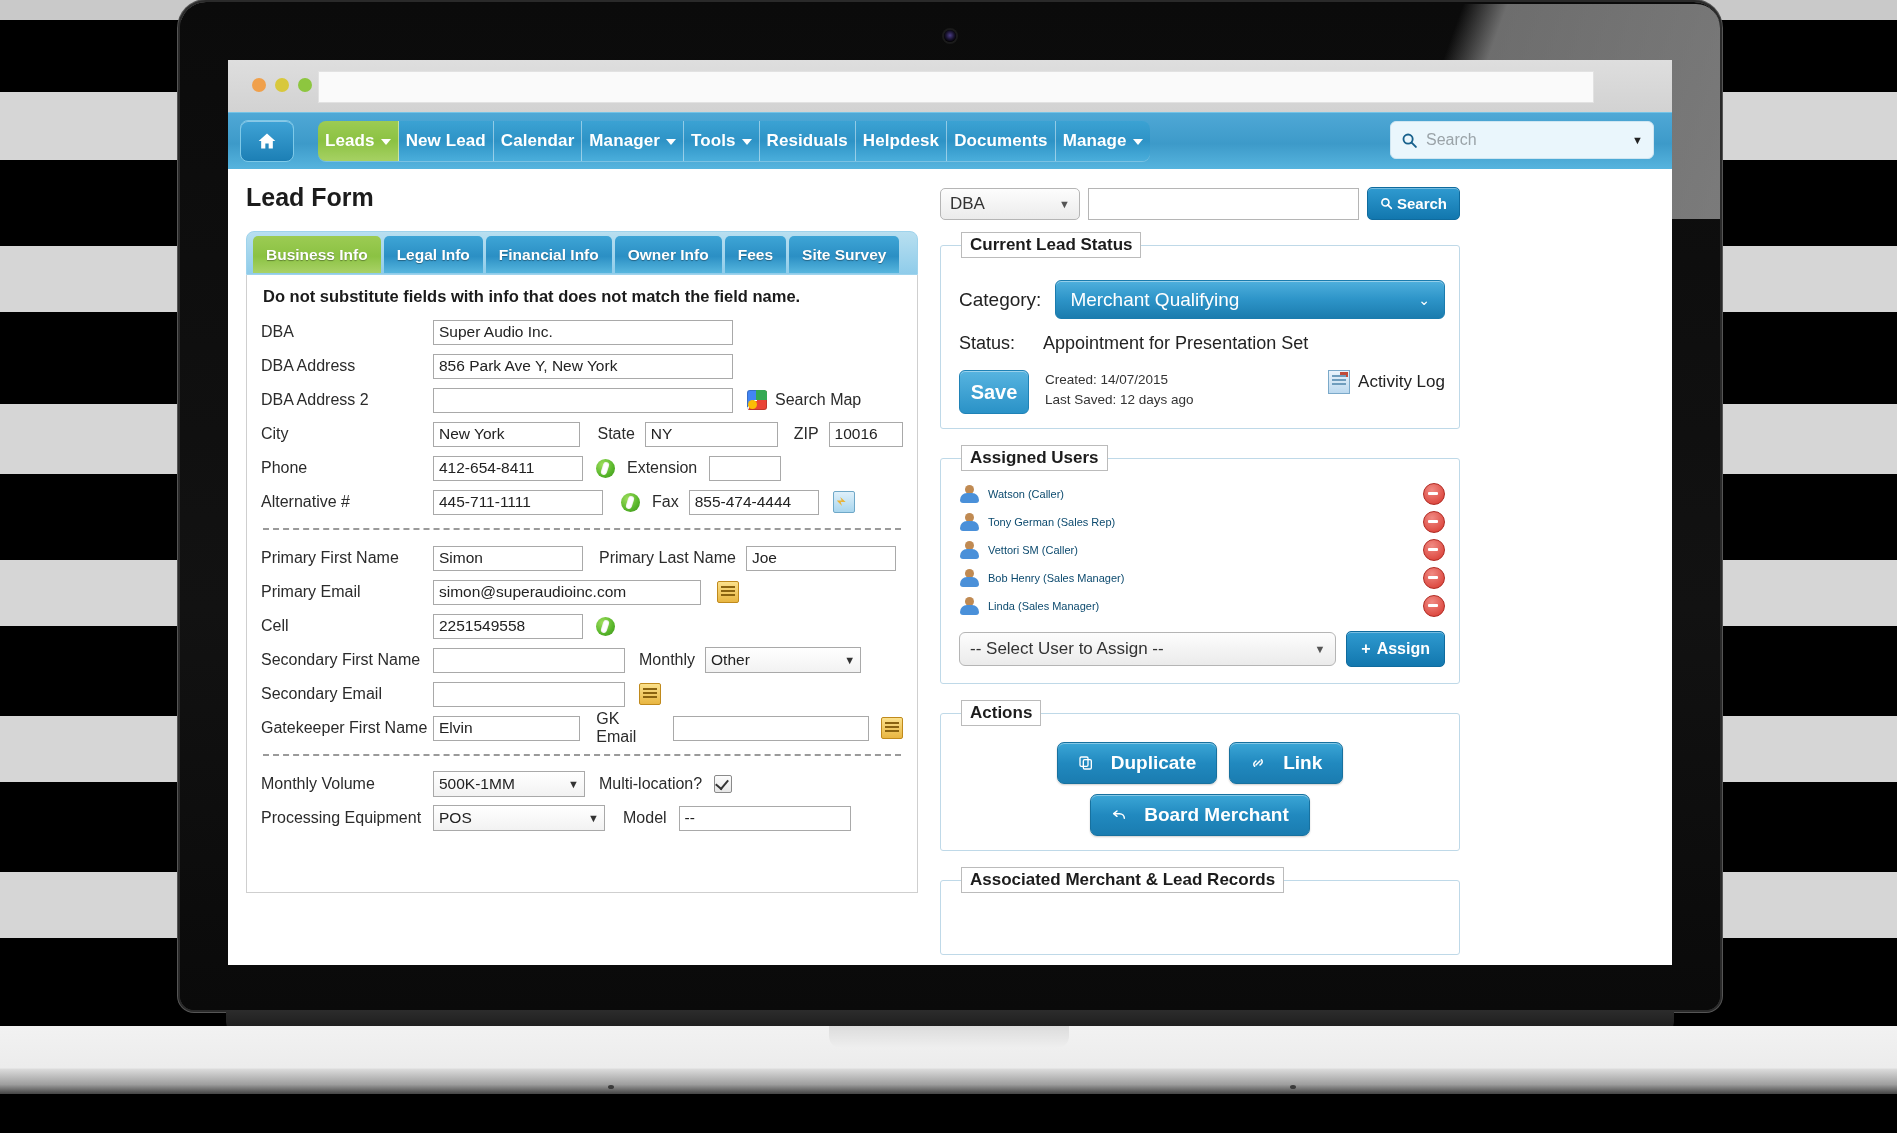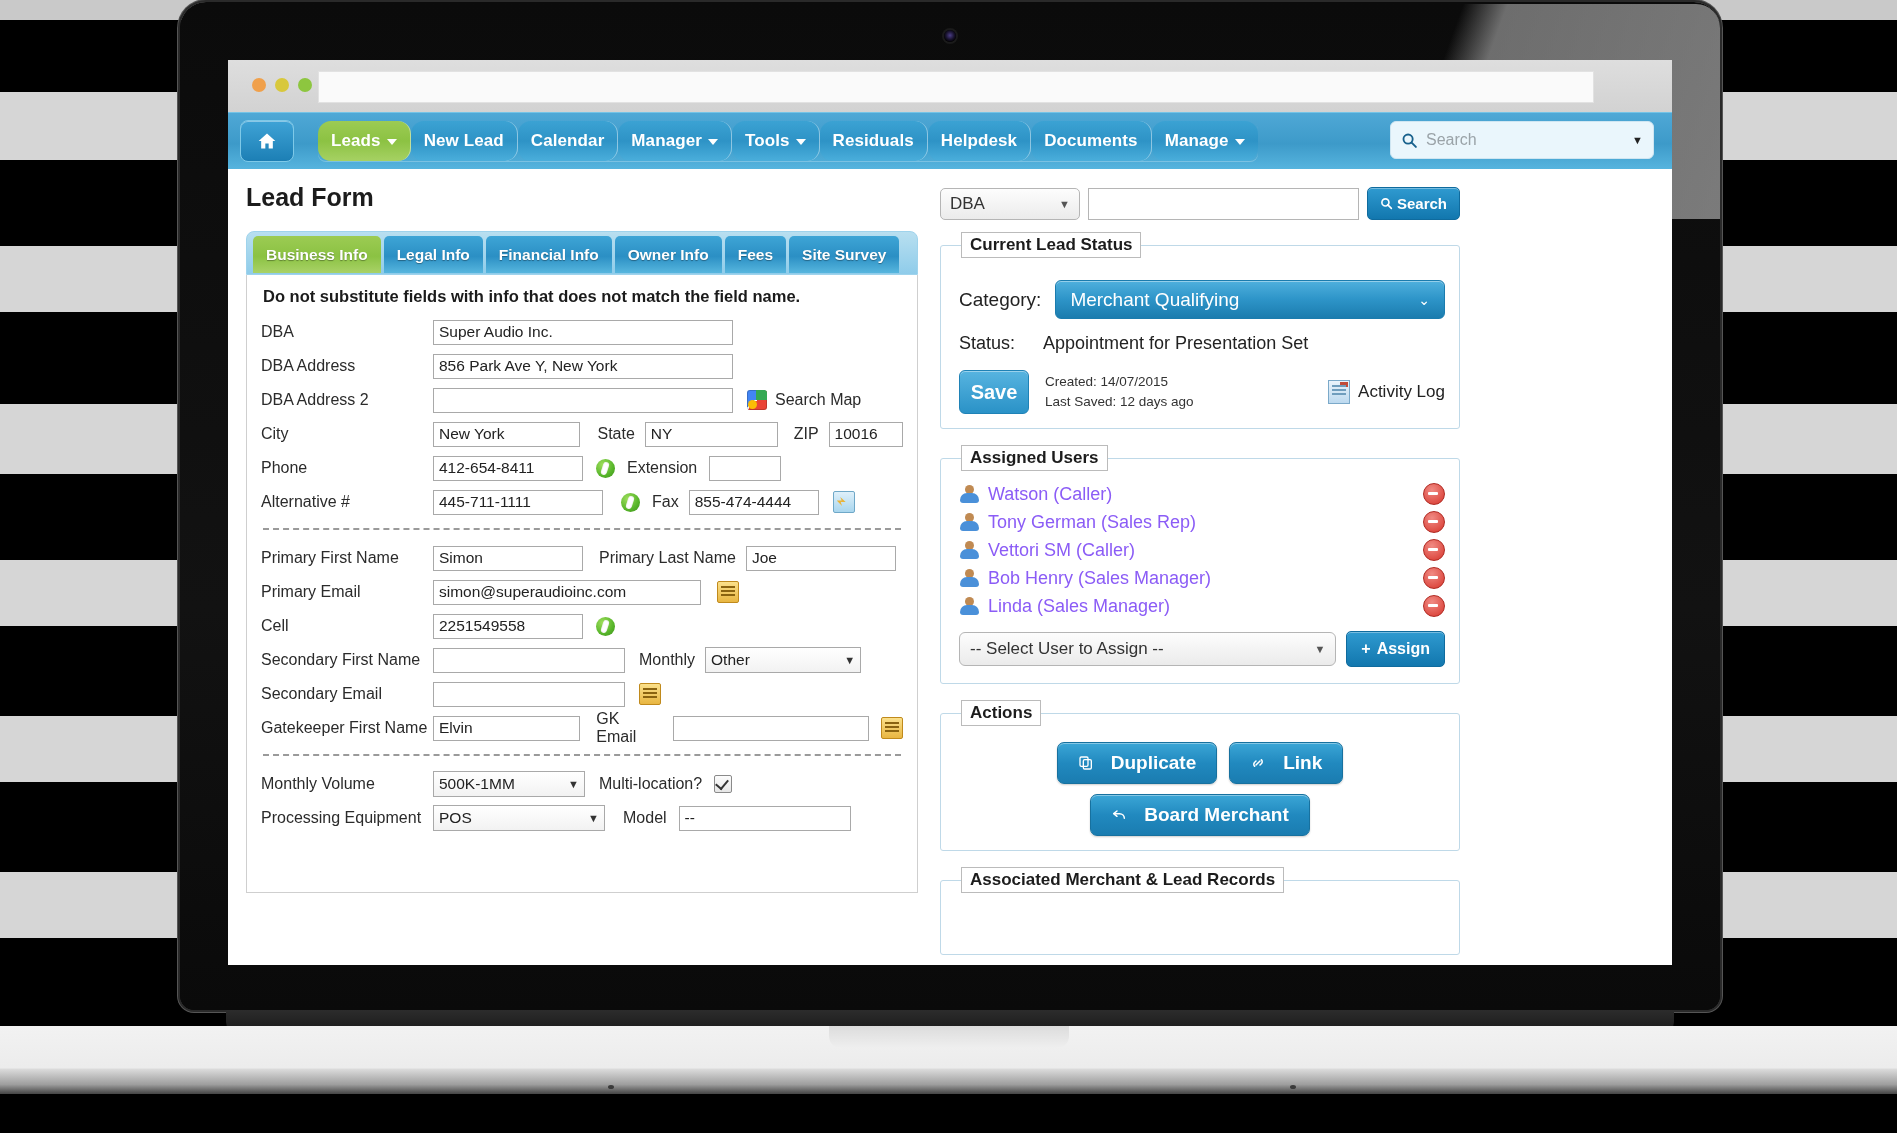--- a/index.html
+++ b/index.html
@@ -46,24 +46,24 @@
   .urlbar{position:absolute;left:90px;top:11px;right:78px;height:30px;background:#fafafa;border:1px solid #e2e2e2;}
 
   
   .navbar{height:56px;background:linear-gradient(180deg,#4fa8d6 0%,#3d9ac9 55%,#56b4de 100%);
           border-top:1px solid #74c3e6;position:relative;display:flex;align-items:center;padding-left:12px;}
   .homebtn{width:52px;height:40px;border-radius:8px;background:linear-gradient(180deg,#3fa3d6,#1c7fb5);
            border:1px solid #7ec9e8;display:flex;align-items:center;justify-content:center;
            box-shadow:inset 0 1px 0 rgba(255,255,255,.4);}
   .navgroup{display:flex;align-items:center;margin-left:24px;border-radius:8px;overflow:hidden;
             box-shadow:0 1px 0 rgba(255,255,255,.25);}
-  .navitem{padding:0 13px;height:40px;display:flex;align-items:center;gap:6px;color:#fff;
+  .navitem{padding:0 7px;height:40px;display:flex;align-items:center;gap:6px;color:#fff;
            font-size:17px;font-weight:bold;letter-spacing:.1px;
            background:linear-gradient(180deg,#3ba2d3 0%,#2e93c6 50%,#4aaedb 100%);
-           border-right:1px solid rgba(255,255,255,.45);border-radius:13px;}
+           border-right:1px solid rgba(255,255,255,.45);}
   .navitem:last-child{border-right:none;}
   .navitem.active{background:linear-gradient(180deg,#9ccb53 0%,#8cc243 50%,#a6d163 100%);}
   .caret{display:inline-block;width:0;height:0;border-left:5px solid transparent;border-right:5px solid transparent;border-top:6px solid #fff;margin-top:2px;}
   .navsearch{position:absolute;right:18px;top:8px;width:242px;height:36px;background:#eaf6fc;
              border:1px solid #cfe6f2;border-radius:6px;display:flex;align-items:center;padding:0 10px;gap:8px;}
   .navsearch .ph{color:#9aa3a8;font-size:16px;flex:1;}
 
   
   .page{position:relative;height:797px;background:#fff;padding-left:44px;}
   .pagetitle{position:absolute;left:18px;top:14px;font-size:25px;font-weight:bold;color:#1c1c1c;
@@ -126,36 +126,36 @@
      padding:2px 8px;margin-left:6px;}
   .catrow{display:flex;align-items:center;gap:14px;margin:10px 0 14px 4px;}
   .catlabel{font-size:19px;color:#222;}
   .catsel{flex:1;height:37px;border-radius:6px;display:flex;align-items:center;justify-content:space-between;
      padding:0 14px;color:#fff;font-size:19px;
      background:linear-gradient(180deg,#4fb0dd 0%,#2e95c9 48%,#1b7cae 100%);
      border:1px solid #1b7cae;box-shadow:inset 0 1px 0 rgba(255,255,255,.4);}
   .statusrow{display:flex;align-items:center;gap:28px;margin:0 0 16px 4px;}
   .statuslabel{font-size:18px;color:#222;}
   .statusval{font-size:18px;color:#222;}
-  .saverow{display:flex;align-items:center;gap:16px;margin-left:4px;}
+  .saverow{display:flex;align-items:flex-start;gap:16px;margin-left:4px;}
   .savebtn{width:68px;height:42px;border-radius:6px;color:#fff;font-size:20px;font-weight:bold;
      display:flex;align-items:center;justify-content:center;
      background:linear-gradient(180deg,#57b4e0,#2a92c7);border:1px solid #1f82b6;
      box-shadow:inset 0 1px 0 rgba(255,255,255,.4);}
   .meta{font-size:13.5px;color:#333;line-height:1.45;}
   .actlog{margin-left:auto;display:flex;align-items:center;gap:8px;font-size:17px;color:#222;}
   .docicon{width:20px;height:22px;background:linear-gradient(180deg,#eaf3fb,#bcd9ef);border:1px solid #7ba9c9;position:relative;flex:none;}
   .docicon:after{content:"";position:absolute;left:3px;top:4px;right:3px;height:2px;background:#6f9dbd;
      box-shadow:0 4px 0 #6f9dbd,0 8px 0 #6f9dbd;}
   .docicon:before{content:"";position:absolute;right:1px;top:1px;width:8px;height:5px;background:#c14b3a;}
   .userrow{display:flex;align-items:center;gap:9px;margin:0 0 6px 4px;}
   .usericon{width:20px;height:18px;flex:none;position:relative;}
   .usericon i{position:absolute;left:6px;top:0;width:9px;height:9px;border-radius:50%;background:#c08a52;display:block;}
   .usericon b{position:absolute;left:1px;top:8px;width:19px;height:10px;border-radius:7px 7px 3px 3px;background:#4a90d9;display:block;}
-  .username{font-size:18px;color:#8b5cf6;}
+  .username{font-size:11px;color:#0c4a6e;}
   .delbtn{margin-left:auto;width:20px;height:20px;border-radius:50%;
      background:radial-gradient(circle at 40% 30%,#f08b84,#d7352c);border:1px solid #b02a22;position:relative;flex:none;}
   .delbtn:after{content:"";position:absolute;left:4px;top:8px;width:10px;height:3px;background:#fff;border-radius:1px;}
   .assignrow{display:flex;align-items:center;gap:10px;margin:14px 0 2px 4px;}
   .assignsel{flex:1;height:34px;border:1px solid #b5b5b5;border-radius:6px;
      background:linear-gradient(180deg,#fdfdfd,#ebebeb);display:flex;align-items:center;justify-content:space-between;
      padding:0 10px;font-size:17px;color:#333;box-sizing:border-box;}
   .assignbtn{height:34px;padding:0 14px;border-radius:5px;color:#fff;font-size:16px;font-weight:bold;
      background:linear-gradient(180deg,#2f9ad0,#1277ae);border:1px solid #0f6b9e;display:flex;align-items:center;gap:6px;
      box-shadow:inset 0 1px 0 rgba(255,255,255,.35);}

